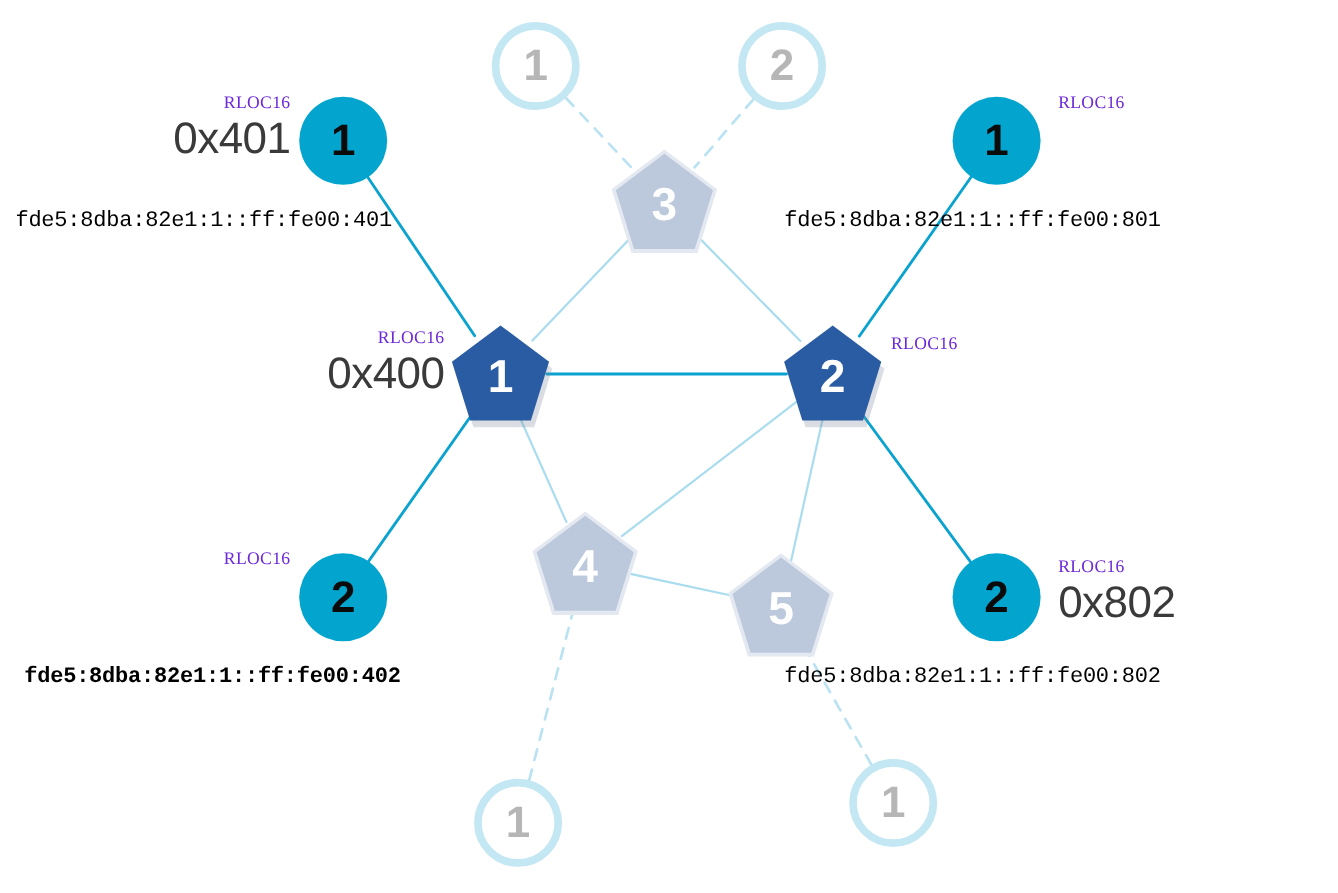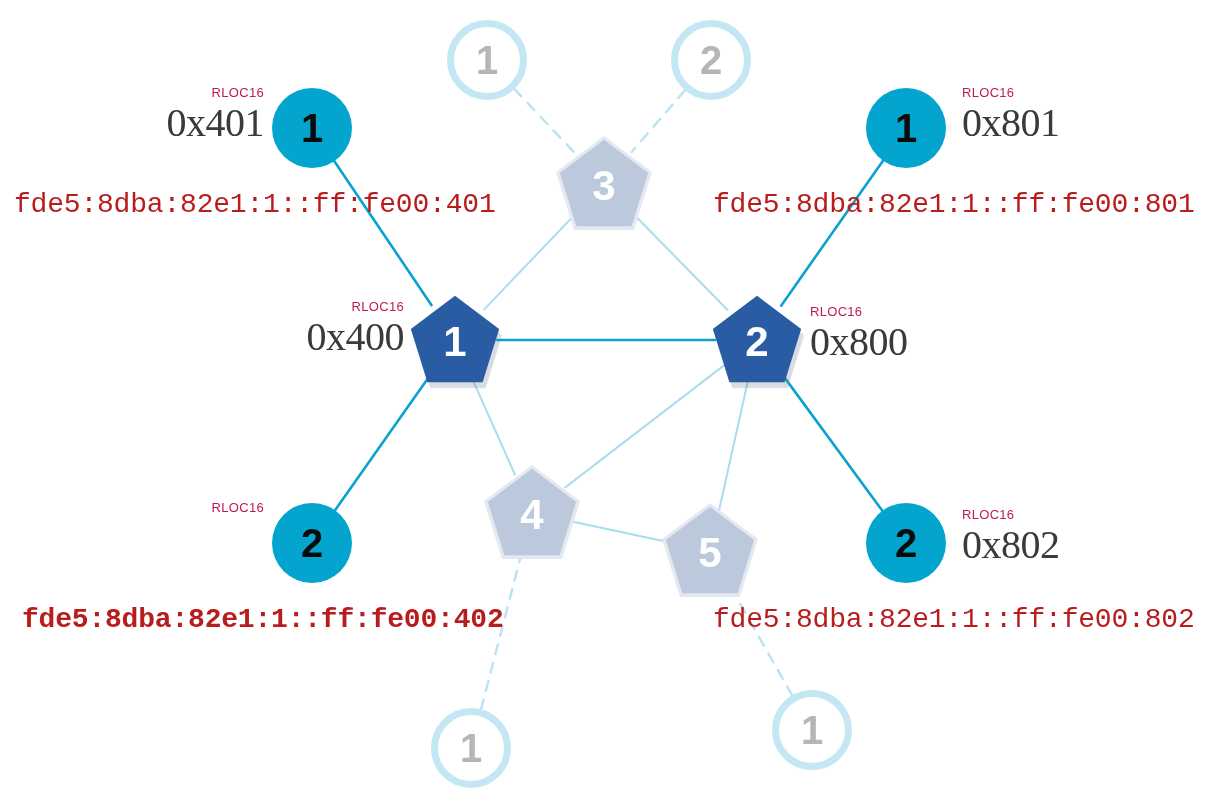--- a/index.html
+++ b/index.html
@@ -117,39 +117,39 @@
 
   
   .label-block {
     position: absolute;
     white-space: nowrap;
   }
   .label-block.right { text-align: left; }
   .label-block.left  { text-align: right; }
 
   .rloc-caption {
-    font-family: Liberation Sans, sans-serif;
-    font-size: 13px;
-    color: #be185d;
+    font-family: Liberation Serif, serif;
+    font-size: 16px;
+    color: #6d28d9;
     letter-spacing: 0.3px;
     line-height: 1;
     margin-bottom: 4px;
   }
   .rloc-value {
-    font-family: Liberation Serif, serif;
+    font-family: Liberation Sans, sans-serif;
     font-size: 40px;
     color: #3a3a3a;
     line-height: 1;
     letter-spacing: -0.5px;
   }
   .ipv6 {
     position: absolute;
     font-family: "Liberation Mono", monospace;
-    font-size: 28px;
-    color: #b91c1c;
+    font-size: 20px;
+    color: #000000;
     white-space: nowrap;
     letter-spacing: -0.2px;
   }
 </style>
 </head>
 <body>
 
 <div id="stage">
   <svg id="edges-layer" viewBox="0 0 1216 812" xmlns="http://www.w3.org/2000/svg">
       <line x1="334.3681670735601" y1="161.16119873842473" x2="431.5134245727619" y2="305.18074132465404" stroke="#0aa2cf" stroke-width="2.6" stroke-linecap="round"></line>
@@ -175,40 +175,38 @@
       <div class="label-block left" style="right: 952px; top: 86px;">
         <div class="rloc-caption">RLOC16</div>
         <div class="rloc-value">0x401</div>
       </div>
       <div class="ipv6" style="left: 14px; top: 189px;">fde5:8dba:82e1:1::ff:fe00:401</div>
       <div class="node child-active" style="left: 866px; top: 88px;">
         <span class="glyph">1</span>
       </div>
       <div class="label-block right" style="left: 962px; top: 86px;">
         <div class="rloc-caption">RLOC16</div>
-        <div class="rloc-value">0x801</div>
       </div>
       <div class="ipv6" style="left: 713px; top: 189px;">fde5:8dba:82e1:1::ff:fe00:801</div>
       <div class="node pent router-active" style="left: 409px; top: 294px;">
         <div class="shadow"></div>
         <div class="shape"></div>
         <span class="glyph">1</span>
       </div>
       <div class="label-block left" style="right: 812px; top: 300px;">
         <div class="rloc-caption">RLOC16</div>
         <div class="rloc-value">0x400</div>
       </div>
       <div class="node pent router-active" style="left: 711px; top: 294px;">
         <div class="shadow"></div>
         <div class="shape"></div>
         <span class="glyph">2</span>
       </div>
       <div class="label-block right" style="left: 810px; top: 305px;">
         <div class="rloc-caption">RLOC16</div>
-        <div class="rloc-value">0x800</div>
       </div>
       <div class="node child-active" style="left: 272px; top: 503px;">
         <span class="glyph">2</span>
       </div>
       <div class="label-block left" style="right: 952px; top: 501px;">
         <div class="rloc-caption">RLOC16</div>
       </div>
       <div class="ipv6" style="left: 22px; top: 604px; font-weight: bold;">fde5:8dba:82e1:1::ff:fe00:402</div>
       <div class="node child-active" style="left: 866px; top: 503px;">
         <span class="glyph">2</span>

